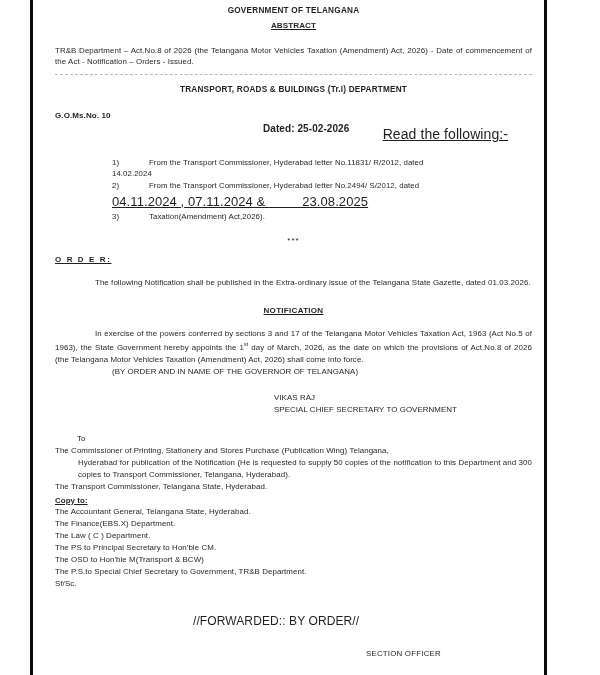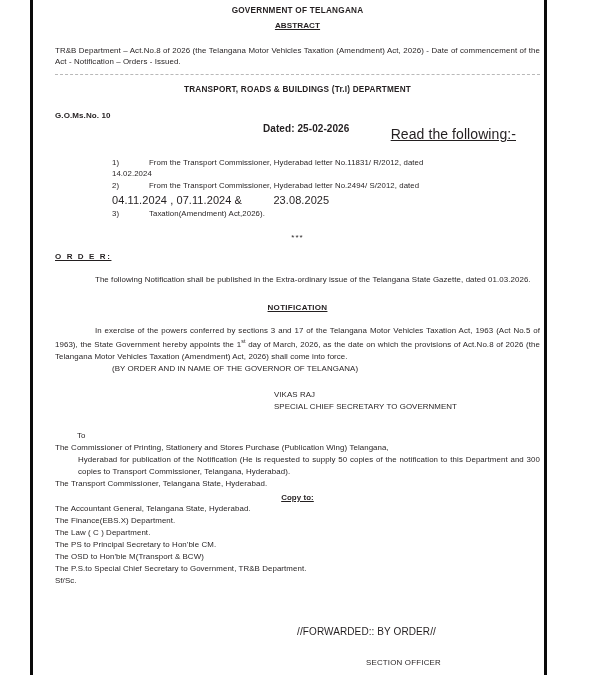--- a/index.html
+++ b/index.html
@@ -28,21 +28,21 @@
   .scan-edge.right { left: 544px; }
 
   .page {
     position: absolute;
     left: 33px;
     top: 0;
     width: 511px;
     height: 675px;
     background: #ffffff;
     box-sizing: border-box;
-    padding: 5px 4px 0 22px;
+    padding: 5px 12px 0 22px;
   }
 
   .doc {
     font-size: 7.9px;
     line-height: 1.45;
     letter-spacing: 0.08px;
   }
   .right  { text-align: right; }
 
   .title-main {
@@ -192,34 +192,32 @@
   .plain-line {
     font-size: 7.9px;
     line-height: 1.5;
   }
 
   .copy-head {
     margin-top: 2px;
     font-weight: bold;
     text-decoration: underline;
     font-size: 7.9px;
-    text-align: center;
   }
   .copy-list { margin-top: 0; }
   .copy-item {
     font-size: 7.9px;
     line-height: 1.52;
   }
 
   .forwarded {
-    margin-top: 38px;
+    margin-top: 23px;
     padding-left: 138px;
-    font-size: 10px;
+    font-size: 12px;
     letter-spacing: 0.1px;
-    text-align: center;
   }
   .section-officer {
     margin-top: 17px;
     padding-left: 311px;
     font-size: 7.9px;
     letter-spacing: 0.2px;
   }
 </style>
 </head>
 <body>
@@ -250,21 +248,21 @@
       <div class="ref-item">
         <span class="ref-num">1)</span>
         <span class="ref-body">From the Transport Commissioner, Hyderabad letter   No.11831/ R/2012, dated</span>
       </div>
       <div class="plain-line" style="font-size:7.8px;margin-top:-1px;">14.02.2024</div>
 
       <div class="ref-item">
         <span class="ref-num">2)</span>
         <span class="ref-body">From the Transport Commissioner, Hyderabad letter   No.2494/ S/2012, dated</span>
       </div>
-      <div class="plain-line" style="font-size:11px;margin-top:-1px;white-space:pre;">04.11.2024 , 07.11.2024 &amp;          23.08.2025</div>
+      <div class="plain-line" style="font-size:13px;margin-top:-1px;white-space:pre;text-decoration:underline;">04.11.2024 , 07.11.2024 &amp;          23.08.2025</div>
 
       <div class="ref-item">
         <span class="ref-num">3)</span>
         <span class="ref-cont">Taxation(Amendment) Act,2026).</span>
       </div>
 
     </div>
 
     <div class="stars">***</div>
 

